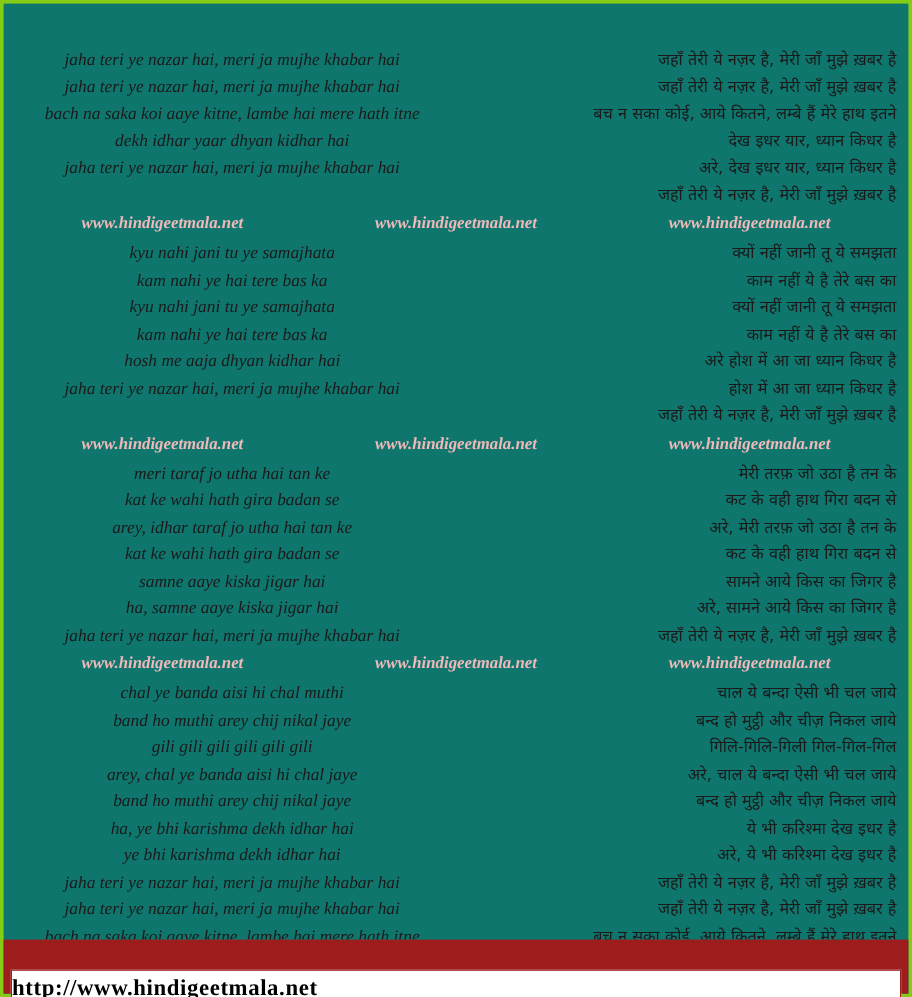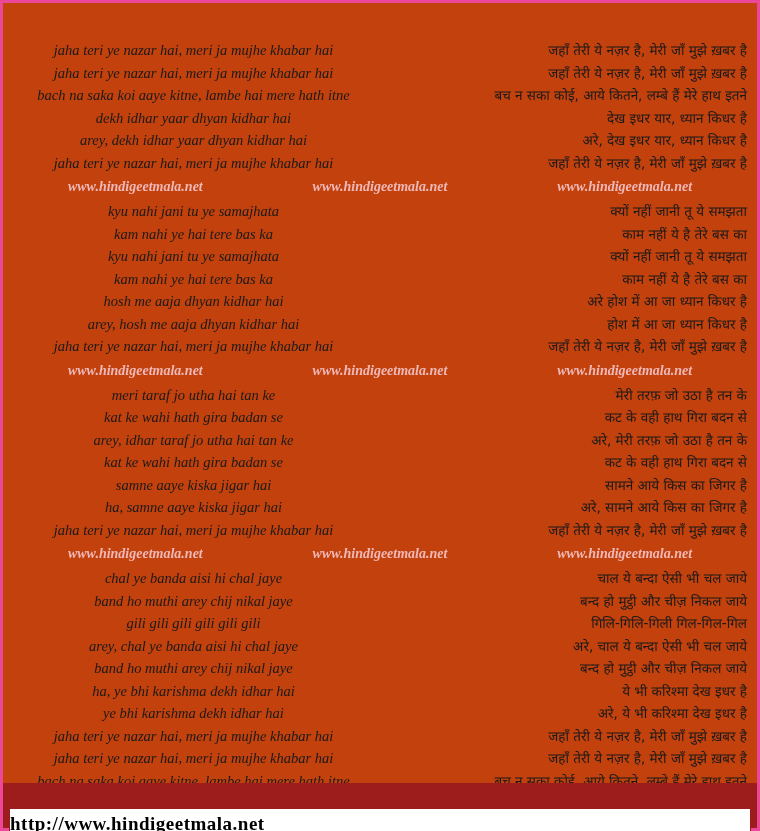--- a/index.html
+++ b/index.html
@@ -11,22 +11,22 @@
     height: 831px;
     background: #ffffff;
     font-family: "Liberation Sans", sans-serif;
     overflow: hidden;
   }
   .page {
     position: relative;
     width: 760px;
     height: 831px;
     box-sizing: border-box;
-    border: 3px solid #ec4899;
-    background: #c2410c;
+    border: 3px solid #84cc16;
+    background: #0f766e;
   }
   .lyrics-area {
     position: relative;
     width: 100%;
     height: 780px;
     box-sizing: border-box;
     padding: 36px 10px 0 10px;
     overflow: hidden;
   }
   .stanza {
@@ -117,21 +117,20 @@
 <body>
 
 <div class="page">
   <div class="lyrics-area" id="lyrics-area">
       <div class="stanza">
         <div class="col col-roman">
           <div class="line-roman">jaha teri ye nazar hai, meri ja mujhe khabar hai</div>
           <div class="line-roman">jaha teri ye nazar hai, meri ja mujhe khabar hai</div>
           <div class="line-roman">bach na saka koi aaye kitne, lambe hai mere hath itne</div>
           <div class="line-roman">dekh idhar yaar dhyan kidhar hai</div>
-          <div class="line-roman">arey, dekh idhar yaar dhyan kidhar hai</div>
           <div class="line-roman">jaha teri ye nazar hai, meri ja mujhe khabar hai</div>
         </div>
         <div class="col col-deva">
           <div class="line-deva">जहाँ तेरी ये नज़र है, मेरी जाँ मुझे ख़बर है</div>
           <div class="line-deva">जहाँ तेरी ये नज़र है, मेरी जाँ मुझे ख़बर है</div>
           <div class="line-deva">बच न सका कोई, आये कितने, लम्बे हैं मेरे हाथ इतने</div>
           <div class="line-deva">देख इधर यार, ध्यान किधर है</div>
           <div class="line-deva">अरे, देख इधर यार, ध्यान किधर है</div>
           <div class="line-deva">जहाँ तेरी ये नज़र है, मेरी जाँ मुझे ख़बर है</div>
         </div>
@@ -141,21 +140,20 @@
         <span class="watermark">www.hindigeetmala.net</span>
         <span class="watermark">www.hindigeetmala.net</span>
       </div>
       <div class="stanza">
         <div class="col col-roman">
           <div class="line-roman">kyu nahi jani tu ye samajhata</div>
           <div class="line-roman">kam nahi ye hai tere bas ka</div>
           <div class="line-roman">kyu nahi jani tu ye samajhata</div>
           <div class="line-roman">kam nahi ye hai tere bas ka</div>
           <div class="line-roman">hosh me aaja dhyan kidhar hai</div>
-          <div class="line-roman">arey, hosh me aaja dhyan kidhar hai</div>
           <div class="line-roman">jaha teri ye nazar hai, meri ja mujhe khabar hai</div>
         </div>
         <div class="col col-deva">
           <div class="line-deva">क्यों नहीं जानी तू ये समझता</div>
           <div class="line-deva">काम नहीं ये है तेरे बस का</div>
           <div class="line-deva">क्यों नहीं जानी तू ये समझता</div>
           <div class="line-deva">काम नहीं ये है तेरे बस का</div>
           <div class="line-deva">अरे होश में आ जा ध्यान किधर है</div>
           <div class="line-deva">होश में आ जा ध्यान किधर है</div>
           <div class="line-deva">जहाँ तेरी ये नज़र है, मेरी जाँ मुझे ख़बर है</div>
@@ -186,21 +184,21 @@
           <div class="line-deva">जहाँ तेरी ये नज़र है, मेरी जाँ मुझे ख़बर है</div>
         </div>
       </div>
       <div class="watermark-row">
         <span class="watermark">www.hindigeetmala.net</span>
         <span class="watermark">www.hindigeetmala.net</span>
         <span class="watermark">www.hindigeetmala.net</span>
       </div>
       <div class="stanza">
         <div class="col col-roman">
-          <div class="line-roman">chal ye banda aisi hi chal jaye</div>
+          <div class="line-roman">chal ye banda aisi hi chal muthi</div>
           <div class="line-roman">band ho muthi arey chij nikal jaye</div>
           <div class="line-roman">gili gili gili gili gili gili</div>
           <div class="line-roman">arey, chal ye banda aisi hi chal jaye</div>
           <div class="line-roman">band ho muthi arey chij nikal jaye</div>
           <div class="line-roman">ha, ye bhi karishma dekh idhar hai</div>
           <div class="line-roman">ye bhi karishma dekh idhar hai</div>
           <div class="line-roman">jaha teri ye nazar hai, meri ja mujhe khabar hai</div>
           <div class="line-roman">jaha teri ye nazar hai, meri ja mujhe khabar hai</div>
           <div class="line-roman">bach na saka koi aaye kitne, lambe hai mere hath itne</div>
         </div>

